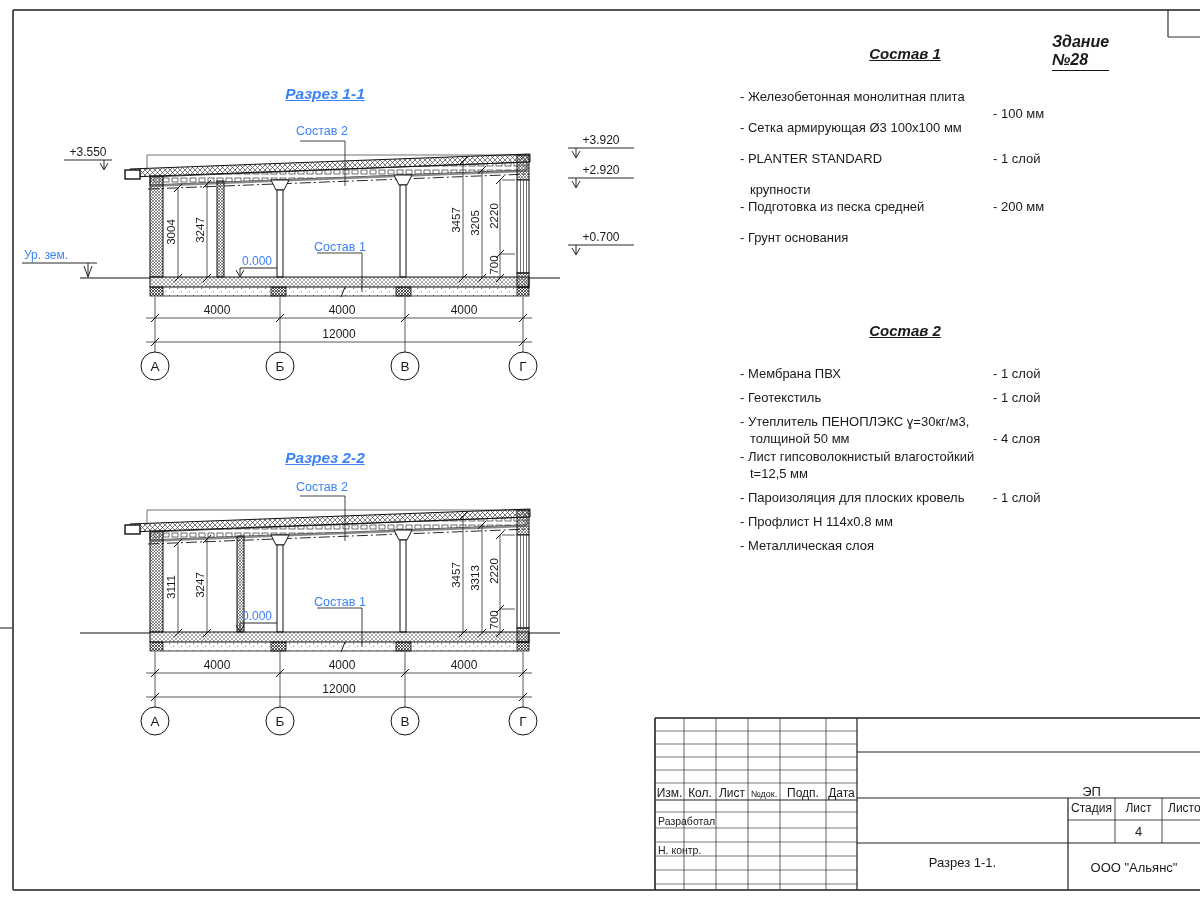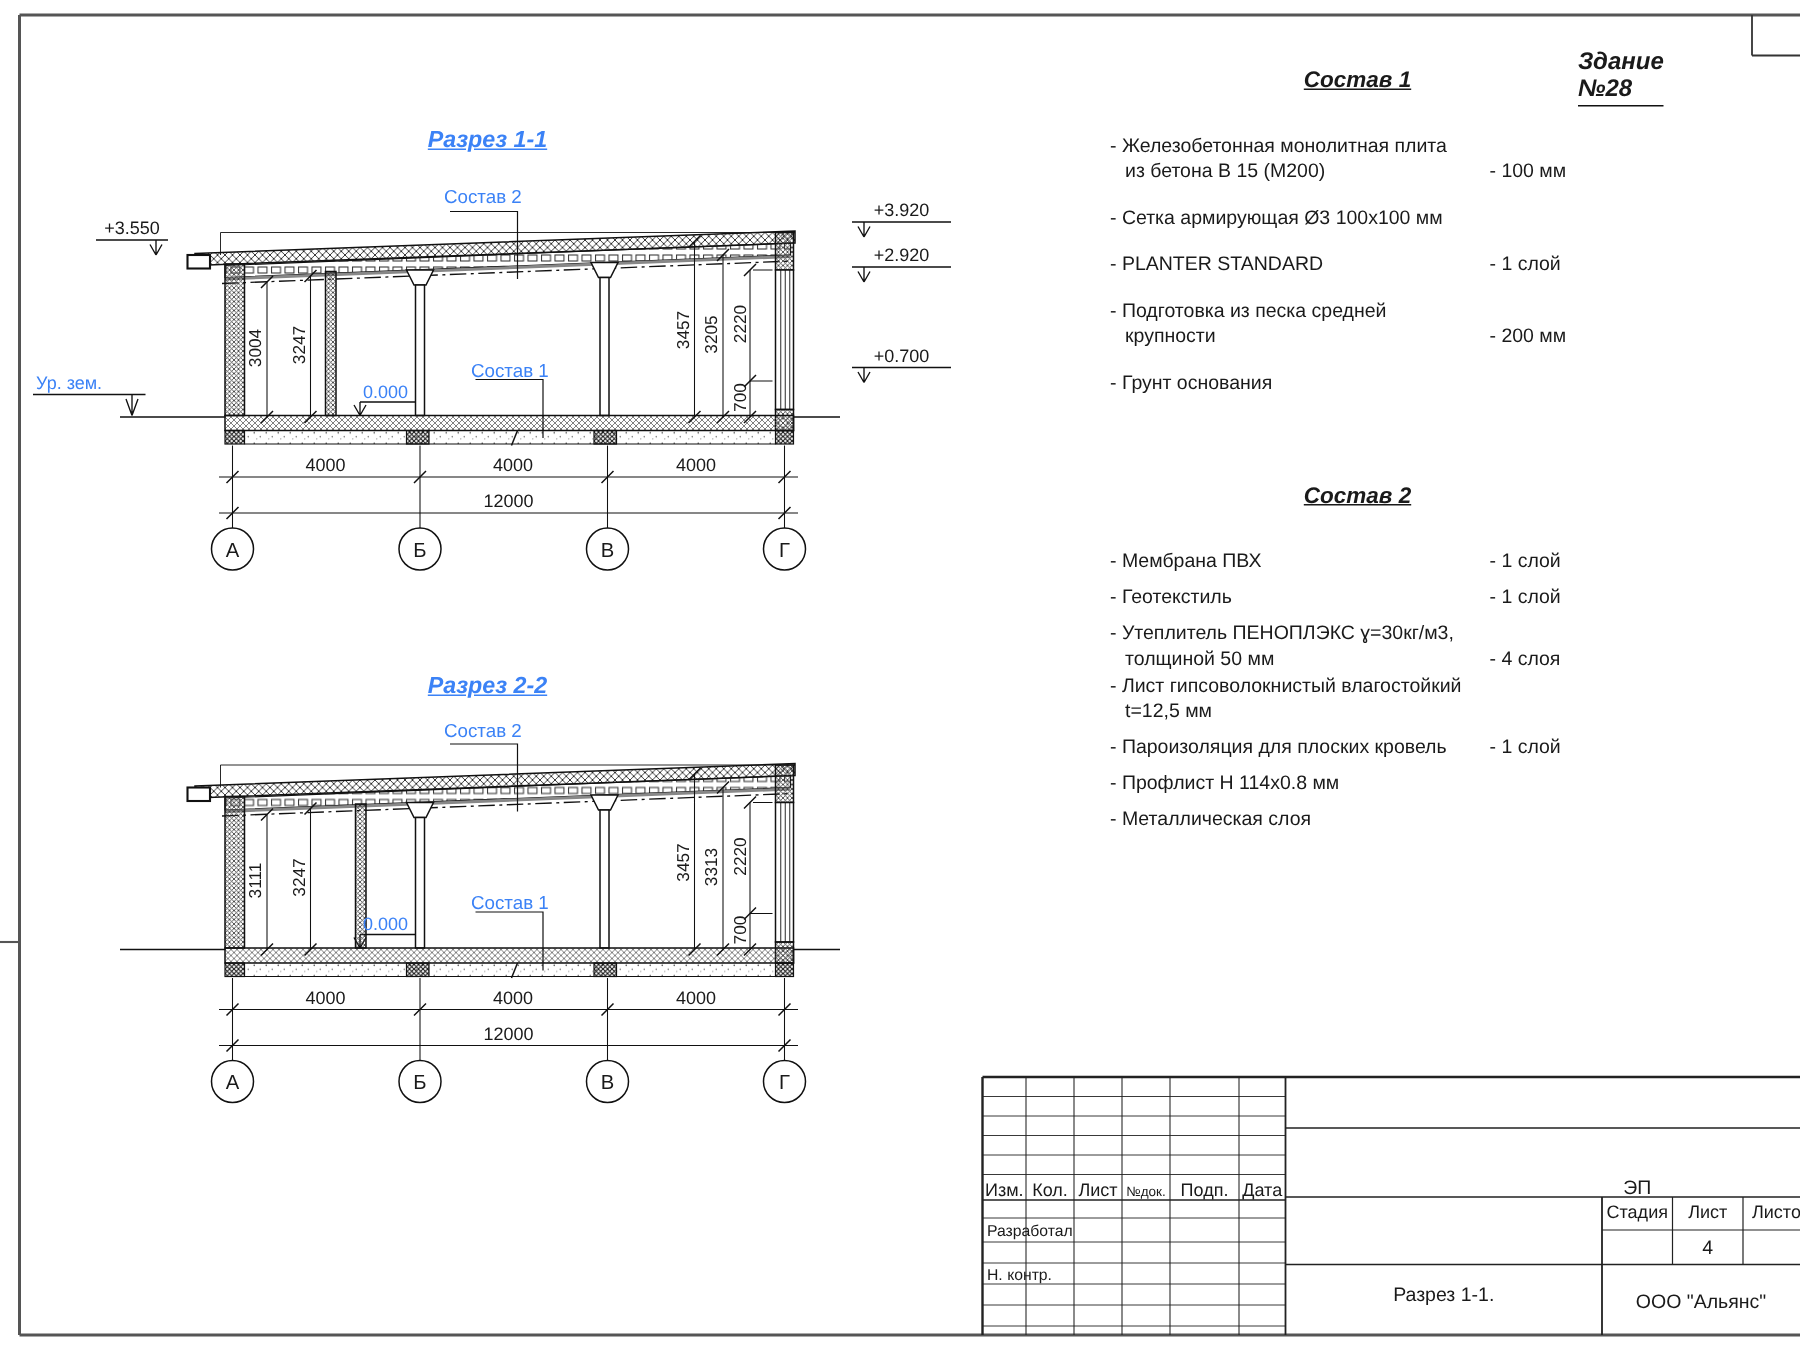--- a/index.html
+++ b/index.html
@@ -190,33 +190,32 @@
 
 <div class="axis" style="left:140px;top:714px">А</div>
 <div class="axis" style="left:265px;top:714px">Б</div>
 <div class="axis" style="left:390px;top:714px">В</div>
 <div class="axis" style="left:508px;top:714px">Г</div>
 
 <div id="comp0" class="comp" style="left:740px;top:45px">
       <div class="comp-title">Состав 1</div>
       <div class="comp-item" style="margin-bottom: 14px;">
         <div>- Железобетонная  монолитная плита</div>
-        <div style="padding-left: 10px;">из бетона В 15 (М200)</div>
         <div class="comp-value" style="top: 17px;">- 100 мм</div>
       </div>
       <div class="comp-item" style="margin-bottom: 14px;">
         <div>- Сетка армирующая Ø3 100х100 мм</div>
       </div>
       <div class="comp-item" style="margin-bottom: 14px;">
         <div>- PLANTER STANDARD</div>
         <div class="comp-value" style="top: 0px;">- 1  слой</div>
       </div>
       <div class="comp-item" style="margin-bottom: 14px;">
+        <div style="padding-left: 10px;">крупности</div>
         <div>- Подготовка из песка средней</div>
-        <div style="padding-left: 10px;">крупности</div>
         <div class="comp-value" style="top: 17px;">- 200 мм</div>
       </div>
       <div class="comp-item" style="margin-bottom: 14px;">
         <div>- Грунт основания</div>
       </div>
     </div>
 <div id="comp1" class="comp" style="left:740px;top:322px">
       <div class="comp-title">Состав 2</div>
       <div class="comp-item" style="margin-bottom: 7px;">
         <div>- Мембрана ПВХ</div>

